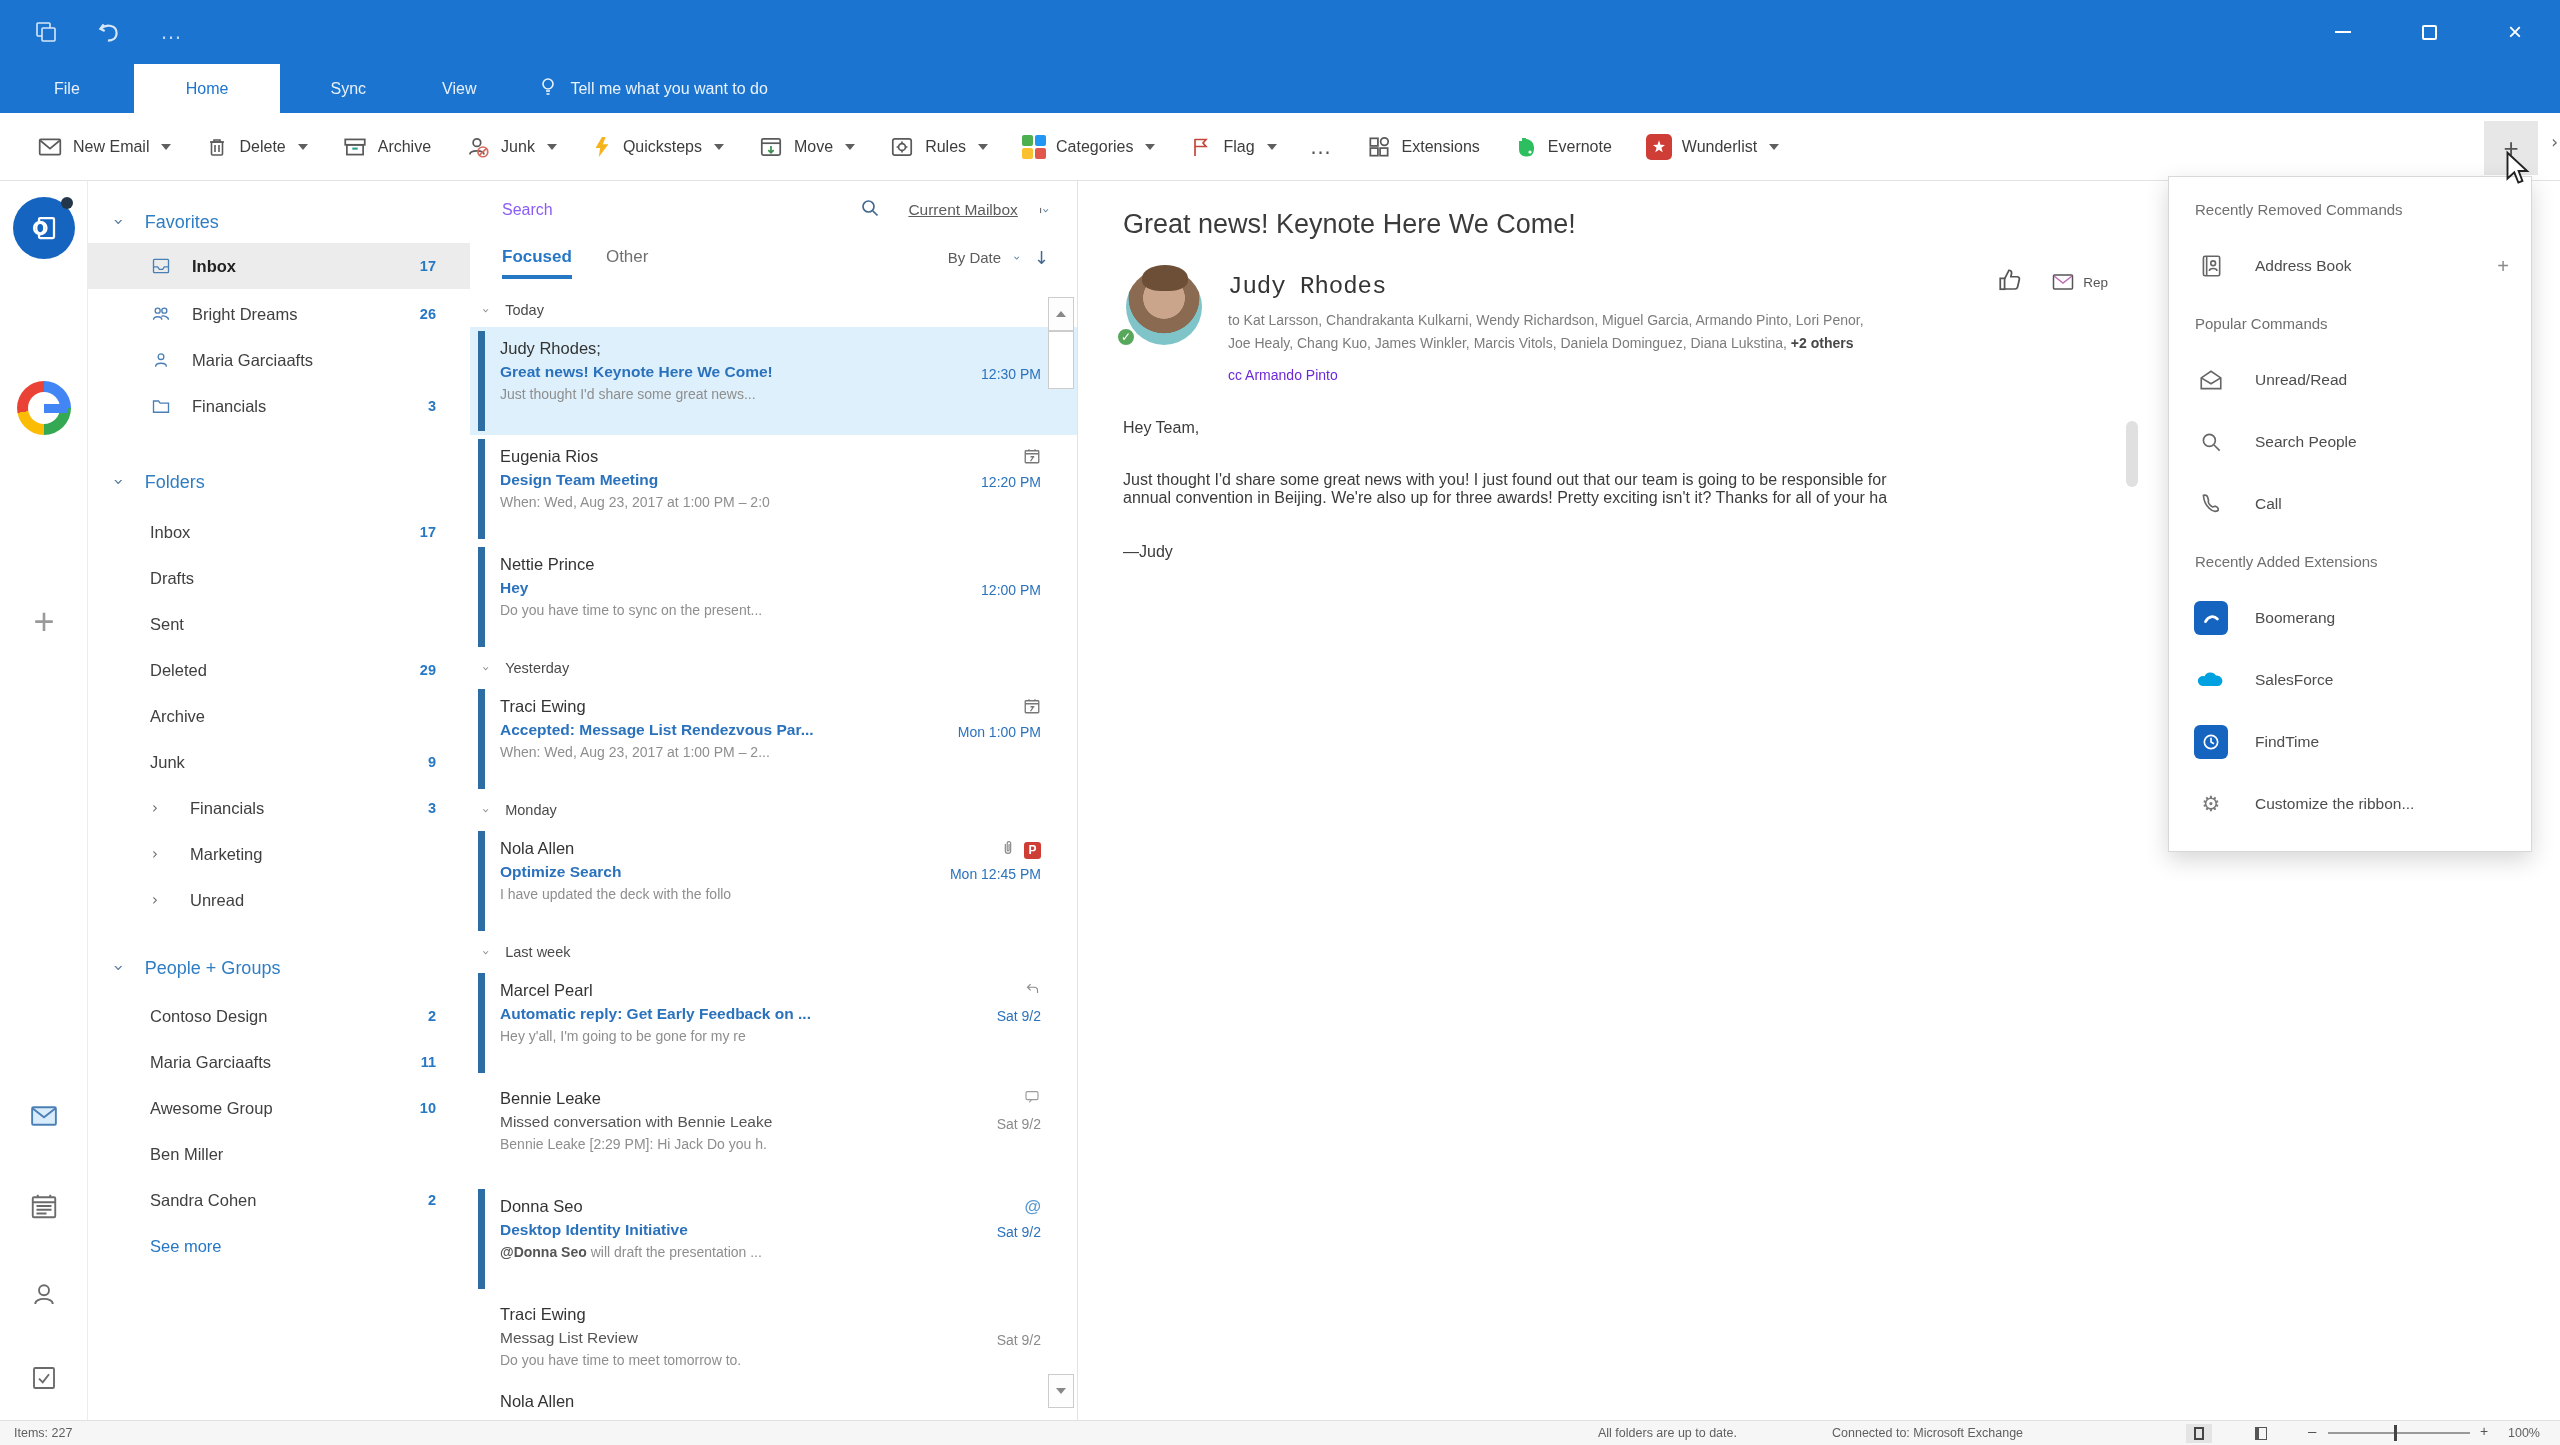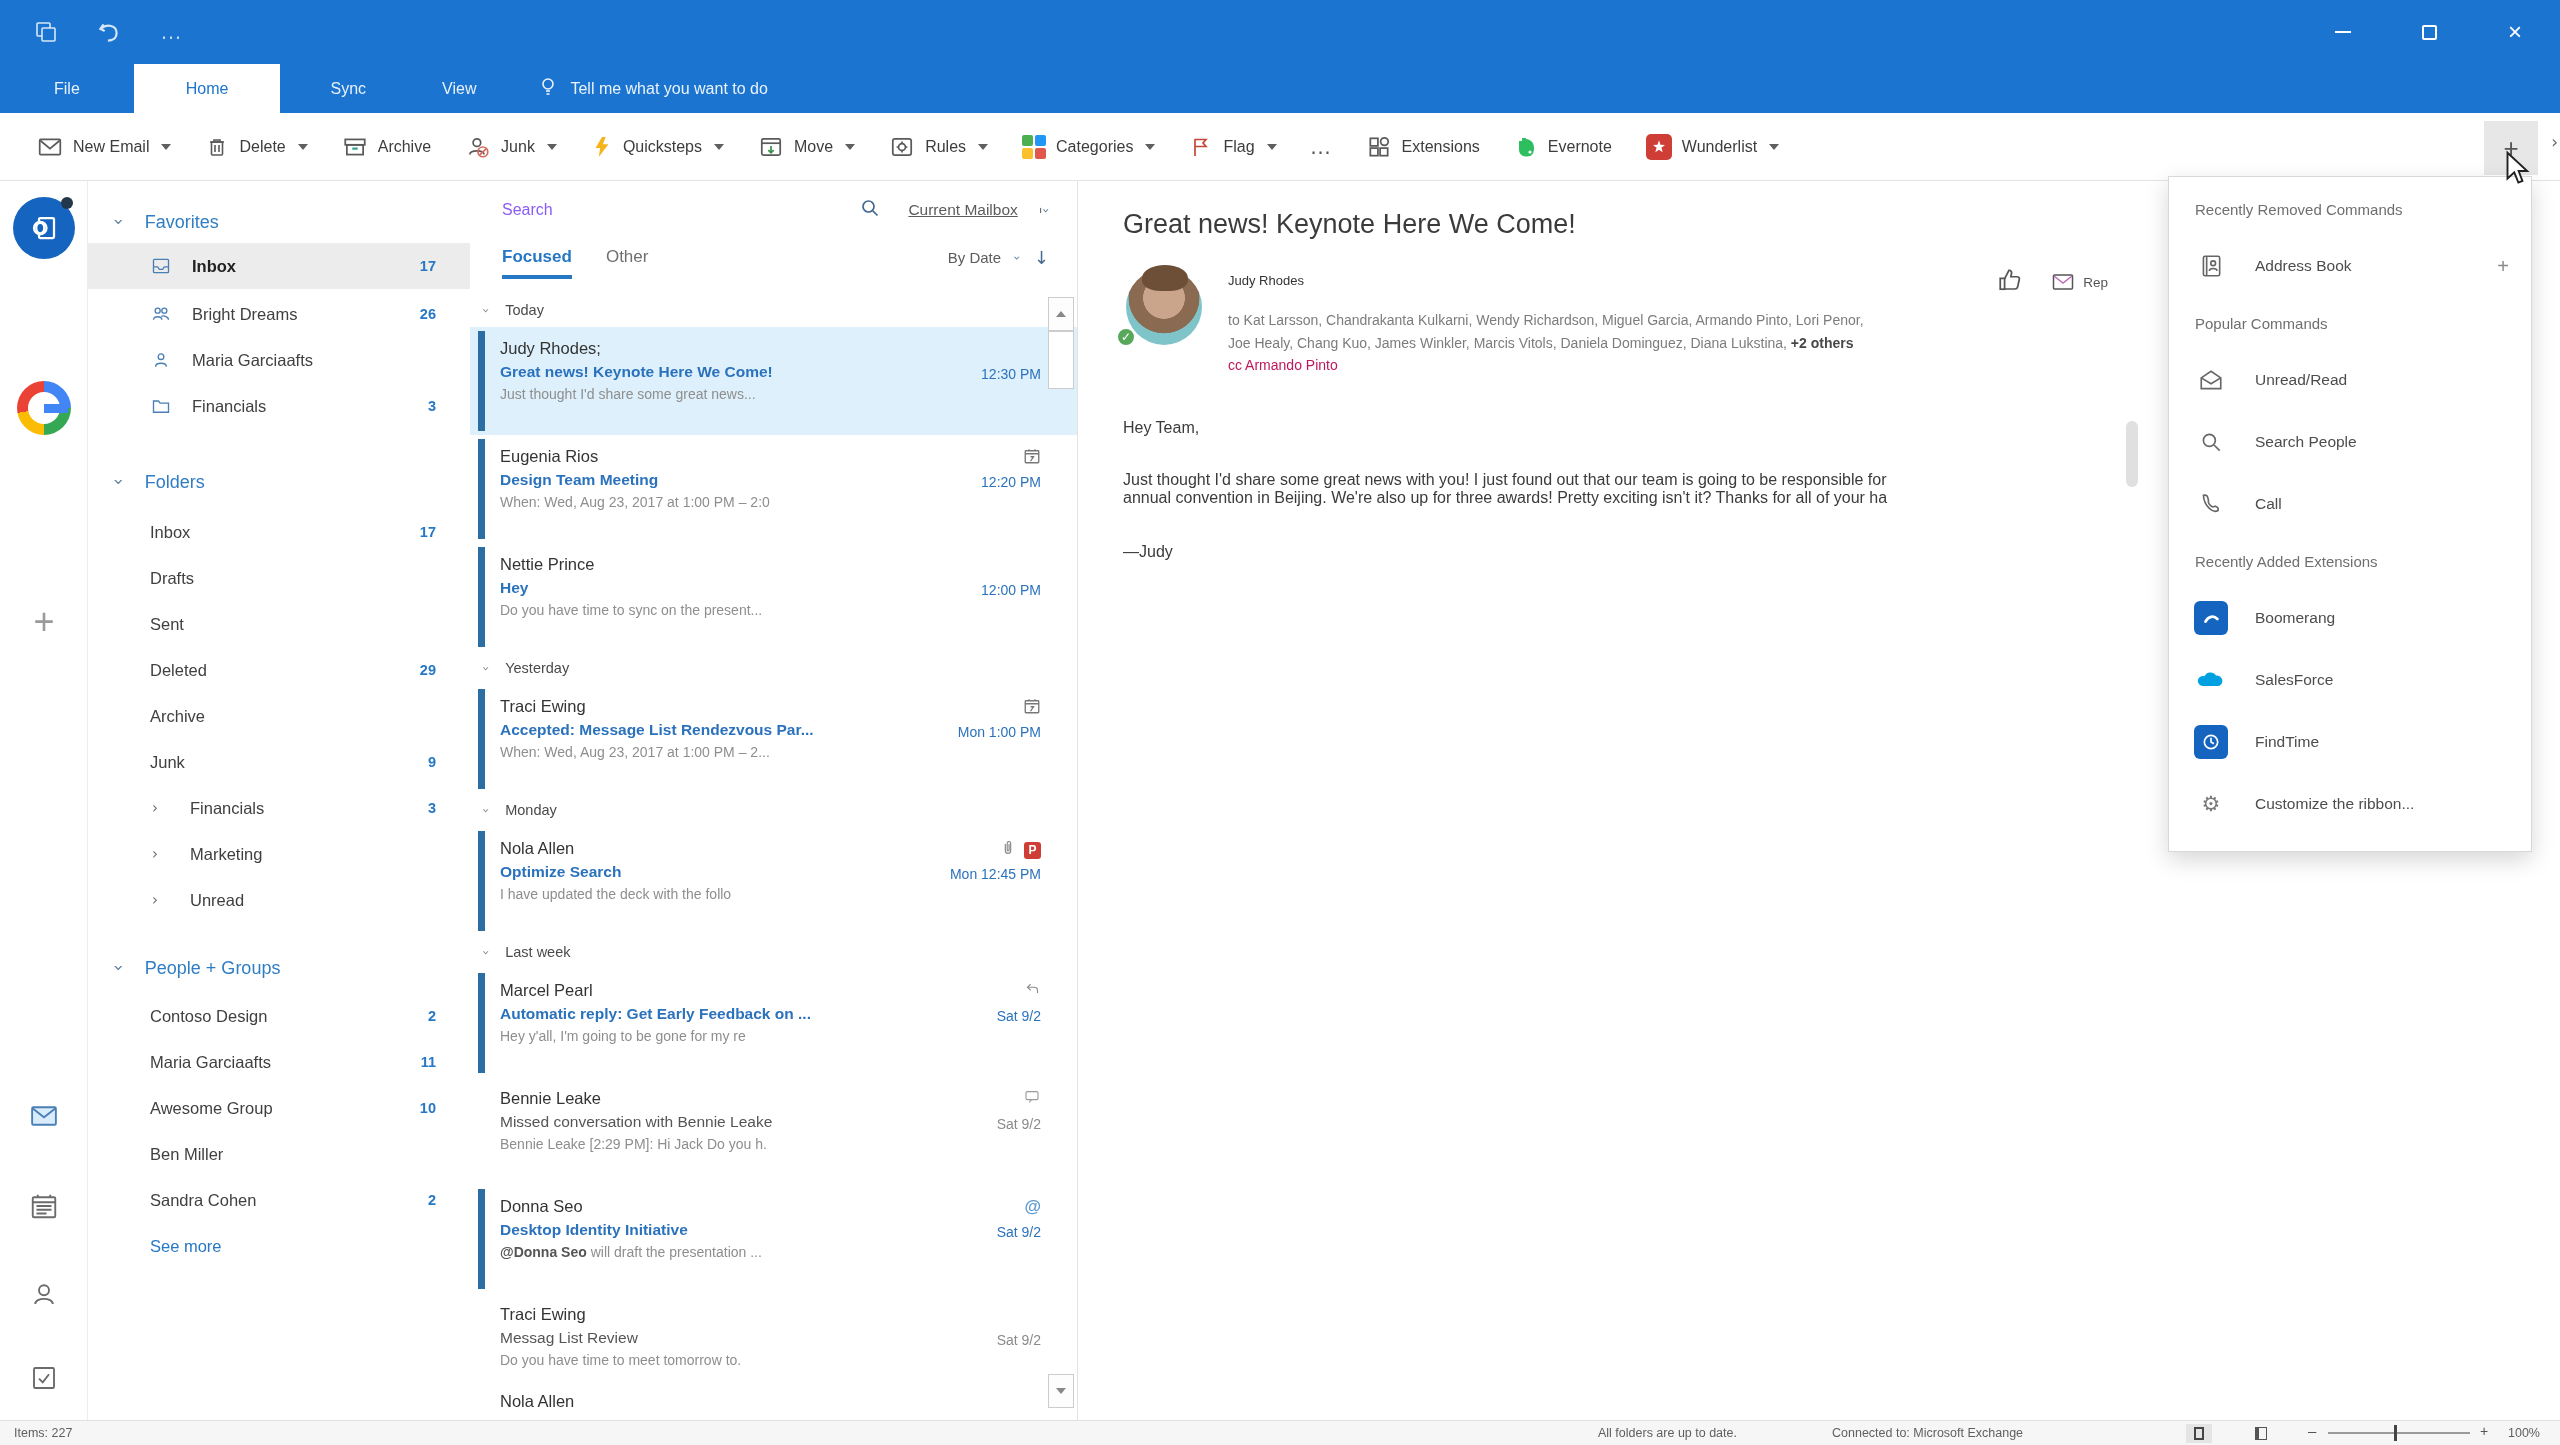--- a/index.html
+++ b/index.html
@@ -93,24 +93,24 @@
   .tri-up { width:0; height:0; border-left:5px solid transparent; border-right:5px solid transparent; border-bottom:6px solid #888; }
   .tri-down { width:0; height:0; border-left:5px solid transparent; border-right:5px solid transparent; border-top:6px solid #888; }
 
   
   .reading { left:1078px; top:181px; width:1482px; height:1239px; background:#fff; }
   .rsubject { position:absolute; left:45px; top:28px; font-size:27px; color:#3b3b3b; font-weight:400; }
   .avatar { position:absolute; left:48px; top:88px; width:76px; height:76px; border-radius:50%;
             background: radial-gradient(circle at 50% 38%, #caa58c 0 34%, #8a6b52 35% 58%, #7fc4c9 59% 100%); }
   .avatar::after { content:""; position:absolute; left:16px; top:-4px; width:46px; height:26px; border-radius:50% 50% 40% 40%; background:#6d4f38; }
   .badge { position:absolute; left:38px; top:146px; width:20px; height:20px; border-radius:50%; background:#58a85c; border:2px solid #fff; color:#fff; font-size:12px; display:flex; align-items:center; justify-content:center; }
-  .rsender { position:absolute; left:150px; top:92px; font-size:13px; color:#333; }
+  .rsender { position:absolute; left:150px; top:92px; font-size:24px; color:#333;font-family:Liberation Mono, monospace; }
   .rto { position:absolute; left:150px; top:128px; width:1000px; font-size:14px; color:#7c7c7c; line-height:1.65; white-space:nowrap; overflow:hidden; }
   .rto b { color:#474747; }
-  .rcc { position:absolute; left:150px; top:176px; font-size:14px; color:#be185d; }
+  .rcc { position:absolute; left:150px; top:186px; font-size:14px; color:#6d28d9; }
   .ricons { position:absolute; right:452px; top:78px; display:flex; align-items:center; gap:26px; color:#555;margin-top:8px; }
   .rep-lbl { font-size:13.5px; color:#555; margin-left:6px; }
   .rbody { position:absolute; left:45px; top:238px; width:1042px; font-size:16px; color:#3b3b3b; }
   .rline { white-space:nowrap; overflow:hidden; }
   .rgreet { margin-bottom:34px; }
   .rsign { margin-top:36px; }
   .rp-thumb { position:absolute; left:1048px; top:240px; width:12px; height:66px; background:#e0e0e0; border-radius:6px; }
 
   
   .panel { left:2168px; top:176px; width:364px; height:676px; background:#fff; border:1px solid #d8d8d8; box-shadow:0 8px 22px rgba(0,0,0,.16); z-index:30; padding-top:6px; }

